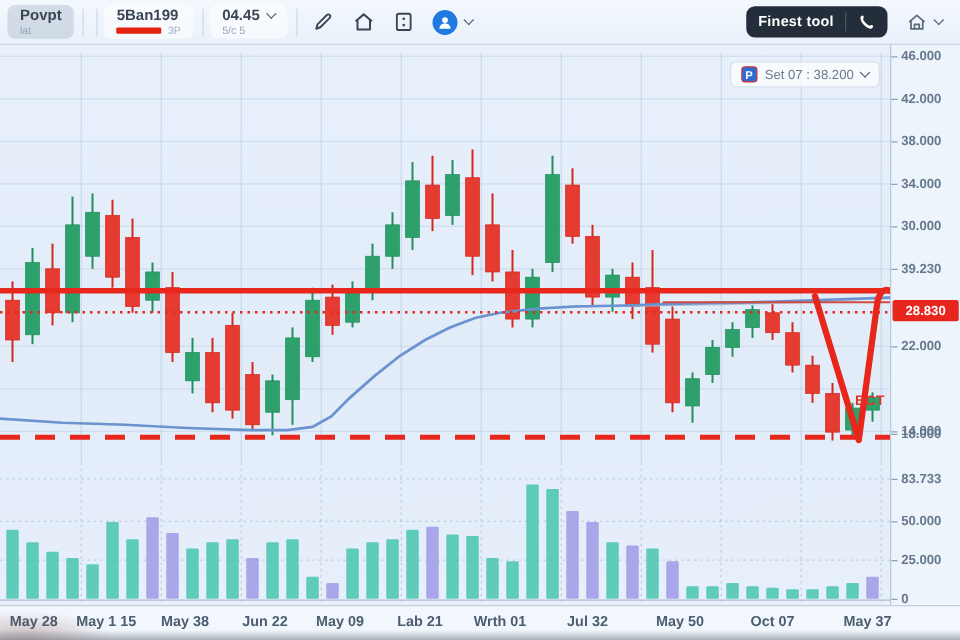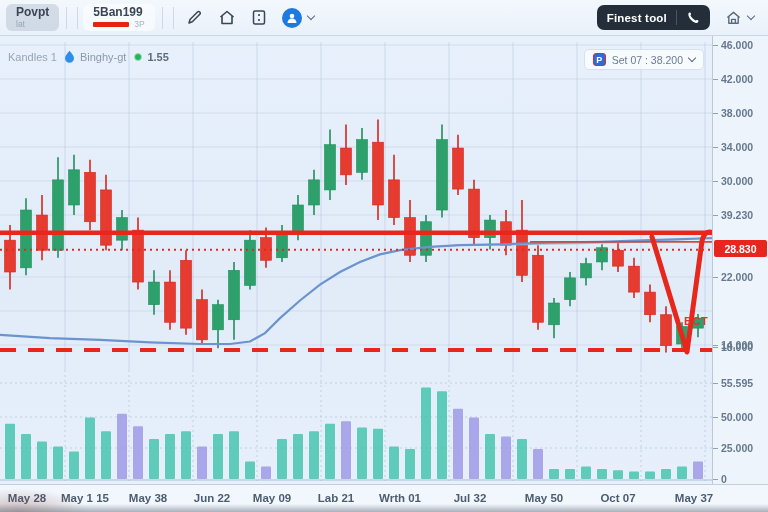--- a/index.html
+++ b/index.html
@@ -268,20 +268,27 @@
     <div class="vdiv"></div>
     <div class="vdiv"></div>
     <div class="seg seg3">
       <span class="t">5Ban199</span>
       <span class="row">
           <span class="redbar"></span>
           <span class="badge3p">3P</span>
         </span>
     </div>
     <div class="vdiv"></div>
+    <div class="seg seg4">
+      <span class="row">
+          <span class="t">04.45</span>
+          <span class="chev"></span>
+        </span>
+      <span class="s">5/c 5</span>
+    </div>
     <div class="vdiv"></div>
     <div class="icon-btn">
       <svg width="17" height="17" viewBox="0 0 17 17">
         <path d="M3 14 L4 10.5 L11.5 3 a1.6 1.6 0 0 1 2.3 2.3 L6.3 12.8 Z" fill="none" stroke="#3a4656" stroke-width="1.5" stroke-linejoin="round"></path>
       </svg>
     </div>
     <div class="icon-btn">
       <svg width="18" height="17" viewBox="0 0 18 17">
         <path d="M2.5 8 L9 2.5 L15.5 8 M4 7 V14.5 H14 V7" fill="none" stroke="#3a4656" stroke-width="1.6" stroke-linejoin="round"></path>
       </svg>
@@ -311,50 +318,41 @@
       </svg>
     </div>
     <div class="icon-btn" style="width:auto;padding:0 2px;margin-right:6px;">
       <svg width="17" height="16" viewBox="0 0 18 17">
         <path d="M2.5 8 L9 2.5 L15.5 8 M4 7 V14 H14 V7 M7 14 V10 H11 V14" fill="none" stroke="#5a6b7e" stroke-width="1.5" stroke-linejoin="round"></path>
       </svg>
       <span class="chev"></span>
     </div>
   </div>
 
-  <div class="legend">
-    <span class="ttl">Kandles 1</span>
-    <svg width="11" height="13" viewBox="0 0 11 13">
-      <path d="M5.5 0.8 C7.8 3.8 10 5.8 10 8.3 A4.5 4.5 0 0 1 1 8.3 C1 5.8 3.2 3.8 5.5 0.8 Z" fill="#2f8fe8"></path>
-    </svg>
-    <span class="src">Binghy-gt</span>
-    <span class="gdot"></span>
-    <span class="val">1.55</span>
-  </div>
 
   <div class="set-widget">
     <span class="picon">P</span>
     <span class="lbl">Set 07 : 38.200</span>
     <span class="chev"></span>
   </div>
 
   <div class="bct">BCT</div>
 
   <div class="price-axis" id="price-axis">
     <div class="price-badge" id="price-badge" style="top: 204px;">28.830</div>
   <div class="plabel" style="top: 9px;">46.000</div>
       <div class="plabel" style="top: 43px;">42.000</div>
       <div class="plabel" style="top: 77px;">38.000</div>
       <div class="plabel" style="top: 111px;">34.000</div>
       <div class="plabel" style="top: 145px;">30.000</div>
       <div class="plabel" style="top: 179px;">39.230</div>
       <div class="plabel" style="top: 241px;">22.000</div>
       <div class="plabel" style="top: 275px; margin-top: 36px;">18.000</div>
       <div class="plabel" style="top: 309px;">14.000</div>
-      <div class="plabel" style="top: 347px;">55.595</div>
+      <div class="plabel" style="top: 347px;">83.733</div>
       <div class="plabel" style="top: 381px;">50.000</div>
       <div class="plabel" style="top: 412px;">25.000</div>
       <div class="plabel" style="top: 443px;">0</div>
     </div>
 
   <div class="time-axis" id="time-axis">
       <div class="tlabel" style="left: 27px;">May 28</div>
       <div class="tlabel" style="left: 85px;">May 1 15</div>
       <div class="tlabel" style="left: 148px;">May 38</div>
       <div class="tlabel" style="left: 212px;">Jun 22</div>

